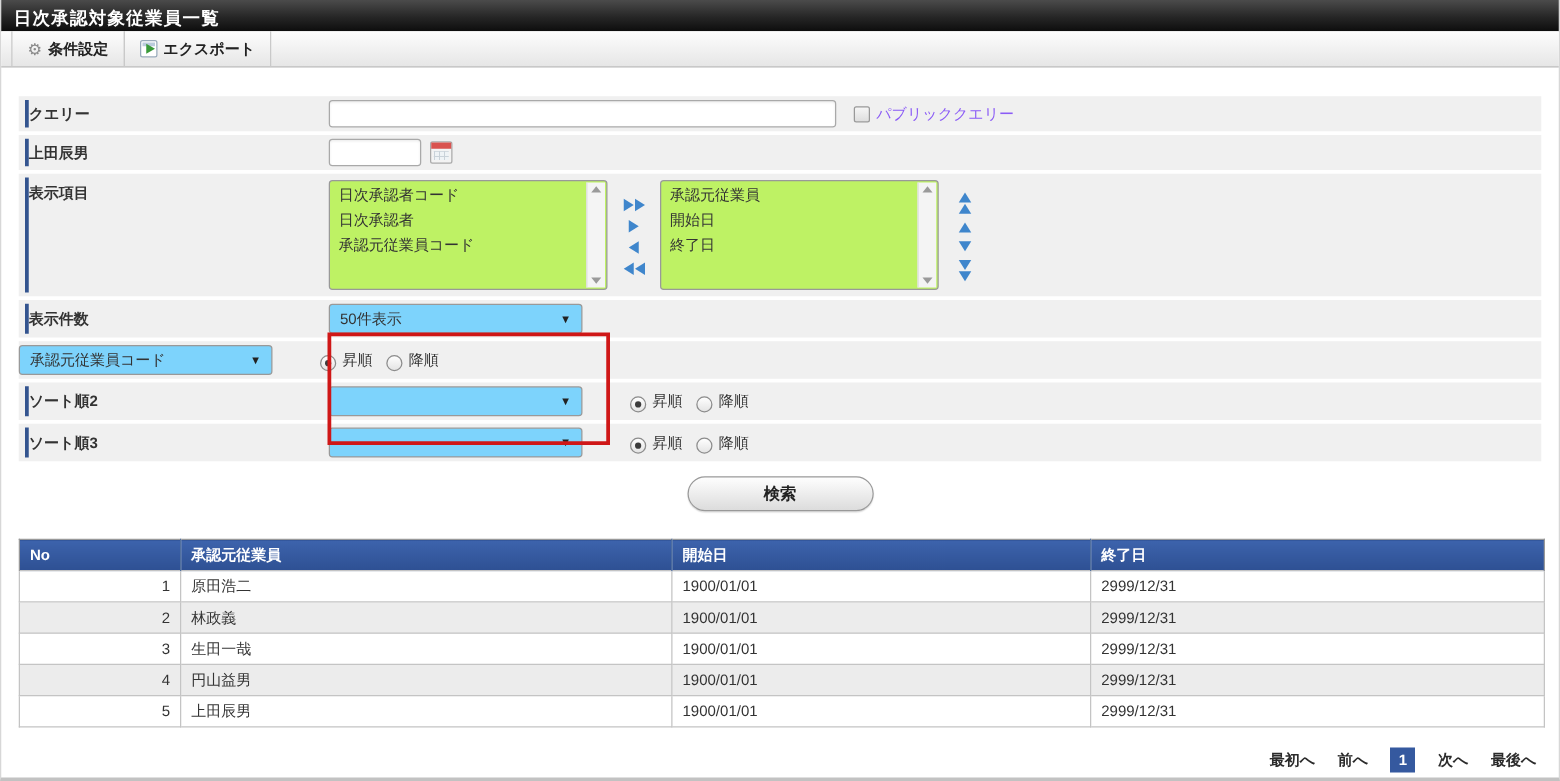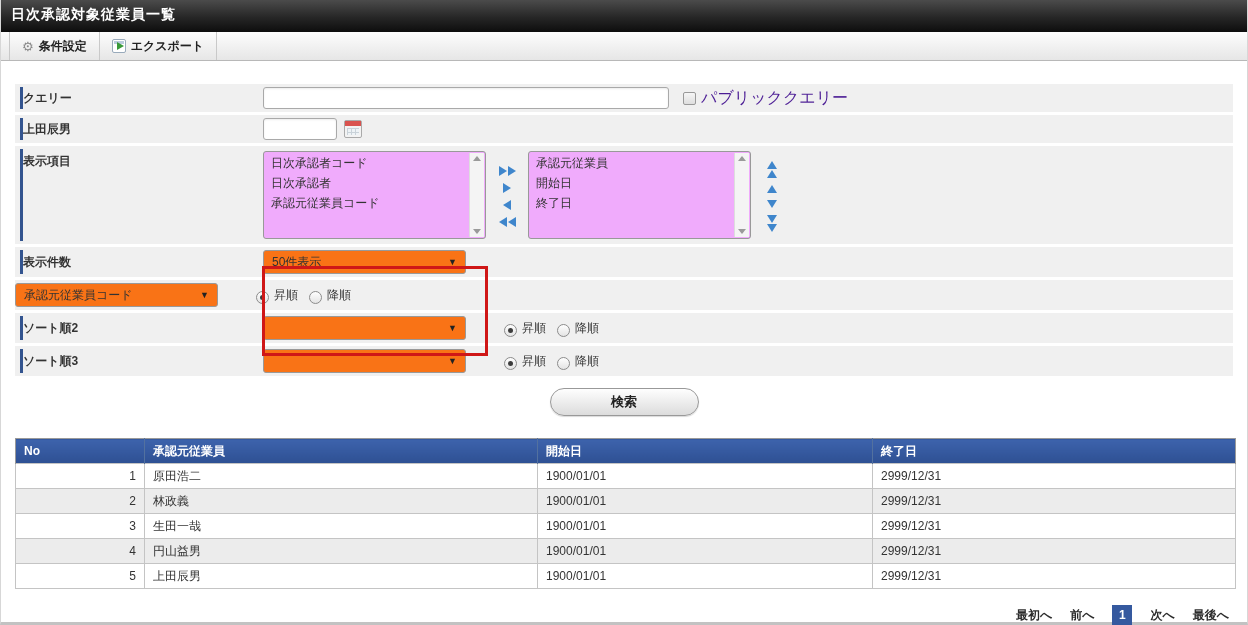--- a/index.html
+++ b/index.html
@@ -8,21 +8,21 @@
     font-family: "Liberation Sans", "DejaVu Sans", sans-serif;
     background:#fff; color:#333; overflow:hidden;
   }
   .page {
     position:relative; width:1248px; height:625px;
     border-left:1px solid #d7d7d7; border-right:1px solid #d7d7d7;
     border-bottom:3px solid #c2c2c2; background:#fff;
   }
   
   .titlebar {
-    height:32px; line-height:28px; padding-left:10px;
+    height:25px; line-height:28px; padding-left:10px;
     background:linear-gradient(#4b4b4b, #262626 55%, #0d0d0d);
     color:#fff; font-size:14px; font-weight:bold; letter-spacing:1px;
   }
   
   .toolbar {
     height:29px; display:flex; align-items:stretch;
     background:linear-gradient(#fdfdfd, #e6e6e6);
     border-bottom:1px solid #b8b8b8; padding-left:8px;
   }
   .tb-btn {
@@ -66,24 +66,24 @@
   .cal::before { content:""; position:absolute; left:0; right:0; top:0; height:5px; background:#d9534f; }
   .cal::after  { content:""; position:absolute; left:2px; right:2px; top:7px; bottom:2px;
     background:
       repeating-linear-gradient(to right,#c9d2d9 0 1px,transparent 1px 4px),
       repeating-linear-gradient(to bottom,#c9d2d9 0 1px,transparent 1px 4px),
       #eef3f6; }
   .chk {
     width:13px; height:13px; border:1px solid #999; border-radius:2px;
     background:linear-gradient(#f6f6f6,#dedede); margin:0 5px 0 14px; cursor:pointer;
   }
-  .chk-label { font-size:16px; color:#4c1d95; }
+  .chk-label { font-size:12px; color:#8b5cf6; }
   
   .listbox {
-    width:223px; height:88px; background:#f0abfc; border:1px solid #999; border-radius:3px;
+    width:223px; height:88px; background:#bef264; border:1px solid #999; border-radius:3px;
     position:relative; overflow:hidden; font-size:12px;
   }
   .lb-options { position:absolute; left:0; top:1px; right:16px; }
   .lb-option { padding:1px 7px; line-height:18px; white-space:nowrap; cursor:pointer; }
   .lb-scroll {
     position:absolute; top:1px; bottom:1px; right:1px; width:15px;
     background:#f4f4f4; border-left:1px solid #ddd;
     display:flex; flex-direction:column; justify-content:space-between; align-items:center; padding:3px 0;
   }
   .s-up { width:0;height:0;border-left:4px solid transparent;border-right:4px solid transparent;border-bottom:5px solid #9a9a9a; }
@@ -94,21 +94,21 @@
   }
   .arrow-btn { display:flex; align-items:center; justify-content:center; cursor:pointer; line-height:0; }
   .tr-r { width:0;height:0;border-top:5px solid transparent;border-bottom:5px solid transparent;border-left:8px solid #3f86cc; }
   .tr-l { width:0;height:0;border-top:5px solid transparent;border-bottom:5px solid transparent;border-right:8px solid #3f86cc; }
   .tr-u { width:0;height:0;border-left:5px solid transparent;border-right:5px solid transparent;border-bottom:8px solid #3f86cc; }
   .tr-d { width:0;height:0;border-left:5px solid transparent;border-right:5px solid transparent;border-top:8px solid #3f86cc; }
   .dbl-h { display:flex; gap:1px; }
   .dbl-v { display:flex; flex-direction:column; gap:1px; }
   
   .fake-select {
-    width:203px; height:24px; border:1px solid #999; border-radius:3px; background:#f97316;
+    width:203px; height:24px; border:1px solid #999; border-radius:3px; background:#7dd3fc;
     display:flex; align-items:center; justify-content:space-between; padding:0 8px;
     font-size:12px; cursor:pointer;
   }
   .sel-caret { font-size:9px; color:#222; }
   
   .radio-group { display:flex; align-items:flex-end; margin-left:38px; gap:3px; font-size:12px; }
   .radio {
     width:13px; height:13px; border-radius:50%; border:1px solid #8c8c8c;
     background:linear-gradient(#fefefe,#e4e4e4); position:relative; cursor:pointer; margin-right:2px;
   }

